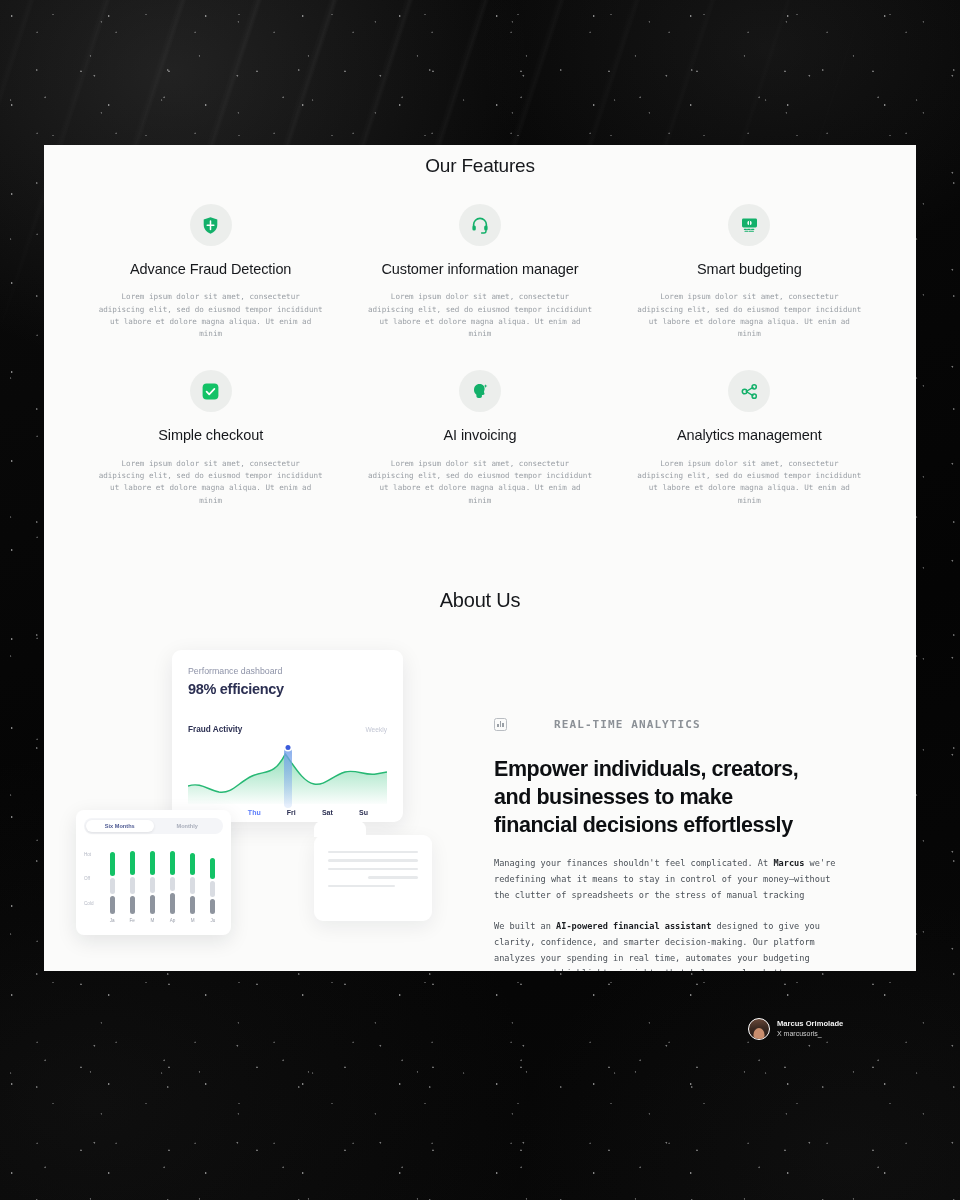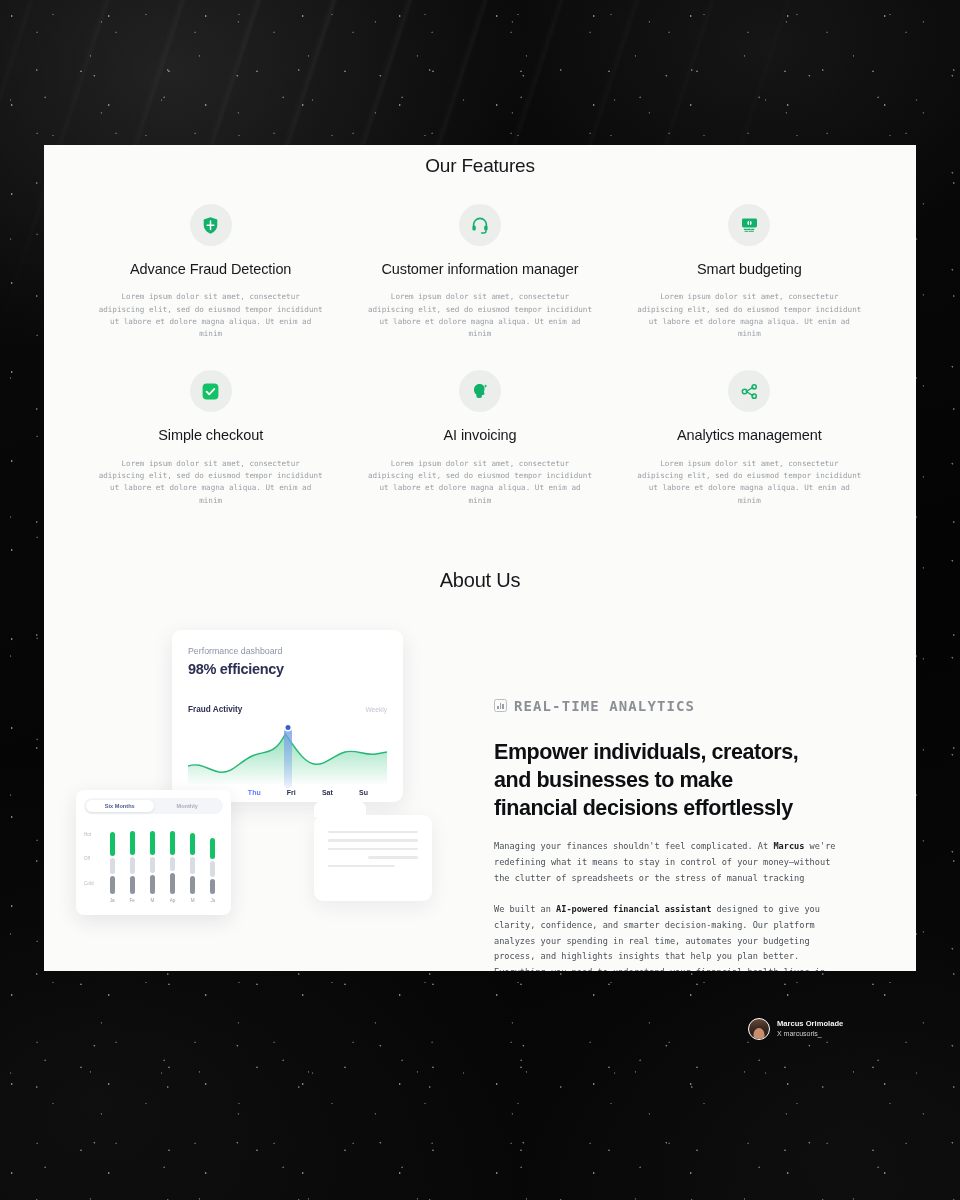--- a/index.html
+++ b/index.html
@@ -84,21 +84,21 @@
 
   
   .section-title {
     text-align: center;
     font-size: 19px;
     font-weight: 500;
     color: #16181c;
     letter-spacing: -0.2px;
   }
   .features-title { margin-top: 10px; }
-  .about-title { margin-top: 62px; font-size: 20px; }
+  .about-title { margin-top: 82px; font-size: 20px; }
 
   
   .features-grid {
     display: grid;
     grid-template-columns: repeat(3, 1fr);
     row-gap: 30px;
     padding: 27px 32px 0 32px;
   }
   .feature-card {
     display: flex;
@@ -170,24 +170,25 @@
     justify-content: center;
     gap: 1px;
     padding-bottom: 2.5px;
   }
   .eyebrow-icon i { display: block; width: 1.5px; background: #9aa0a6; }
   .eyebrow-icon i:nth-child(1) { height: 3px; }
   .eyebrow-icon i:nth-child(2) { height: 6px; }
   .eyebrow-icon i:nth-child(3) { height: 4.5px; }
   .eyebrow-text {
     font-family: "DejaVu Sans Mono", monospace;
-    font-size: 14px;
+    font-size: 11px;
     font-weight: bold;
     letter-spacing: 1.1px;
     color: #8b9096;
+    margin-left: 40px;
   }
 
   .about-heading {
     font-size: 21.5px;
     font-weight: 600;
     line-height: 1.31;
     color: #0d0f12;
     letter-spacing: -0.45px;
     margin-bottom: 17px;
     max-width: 320px;

